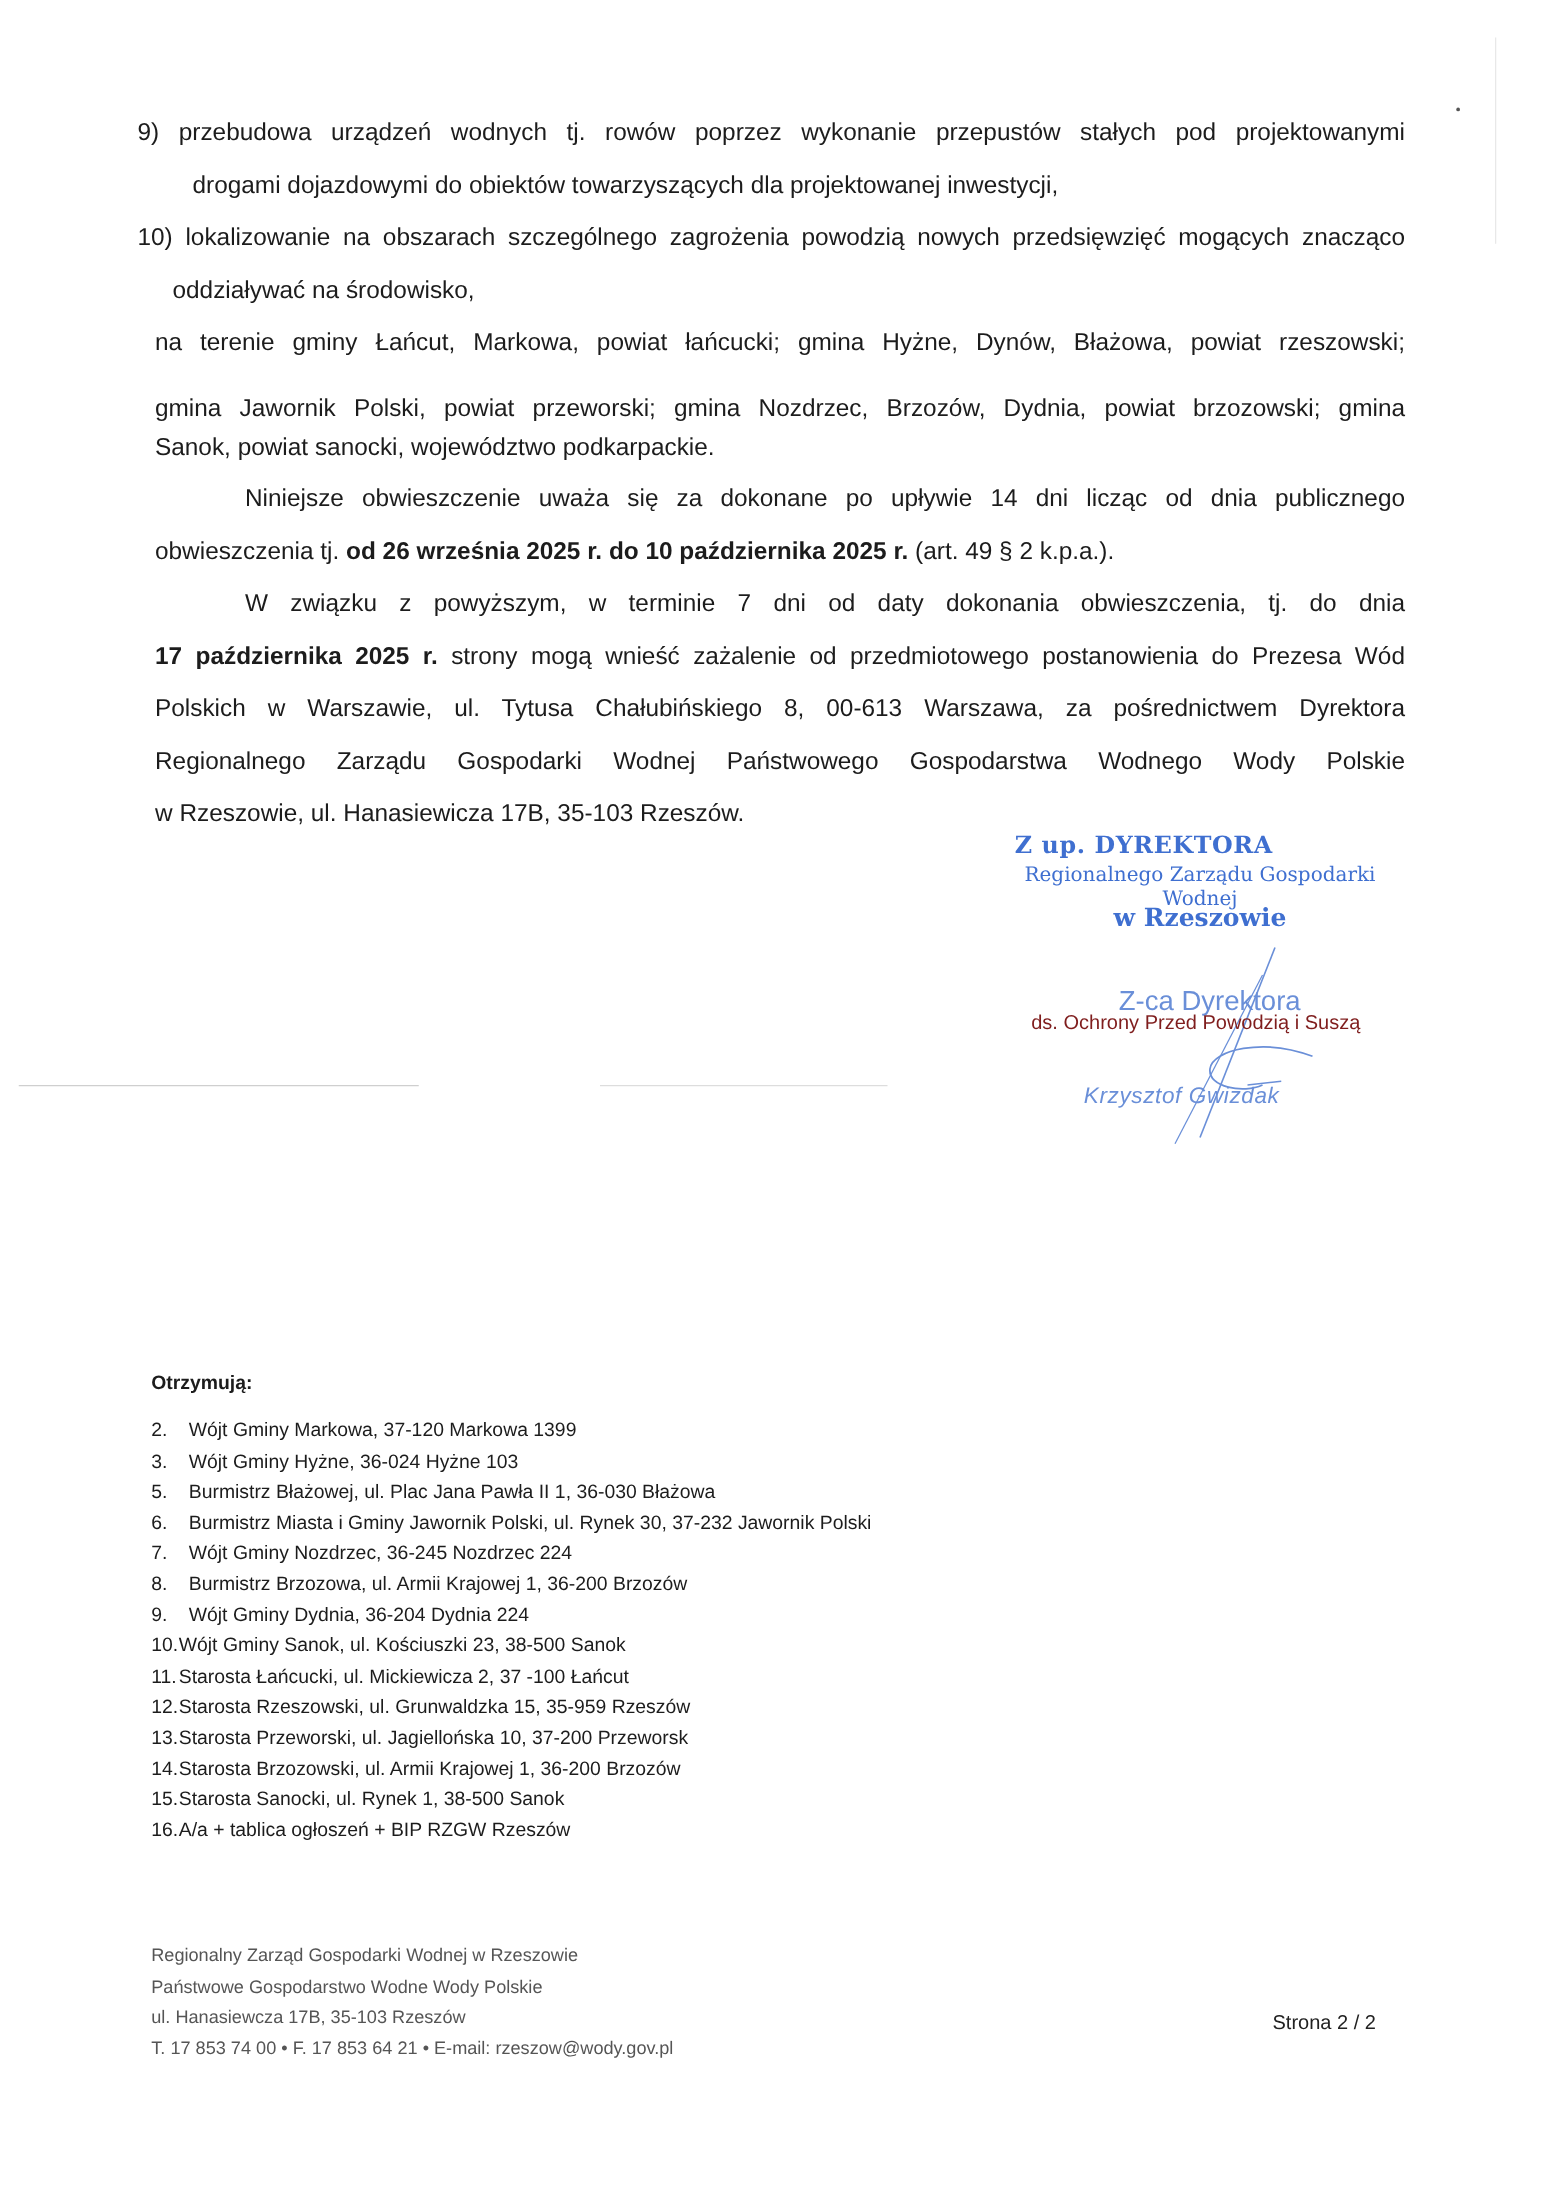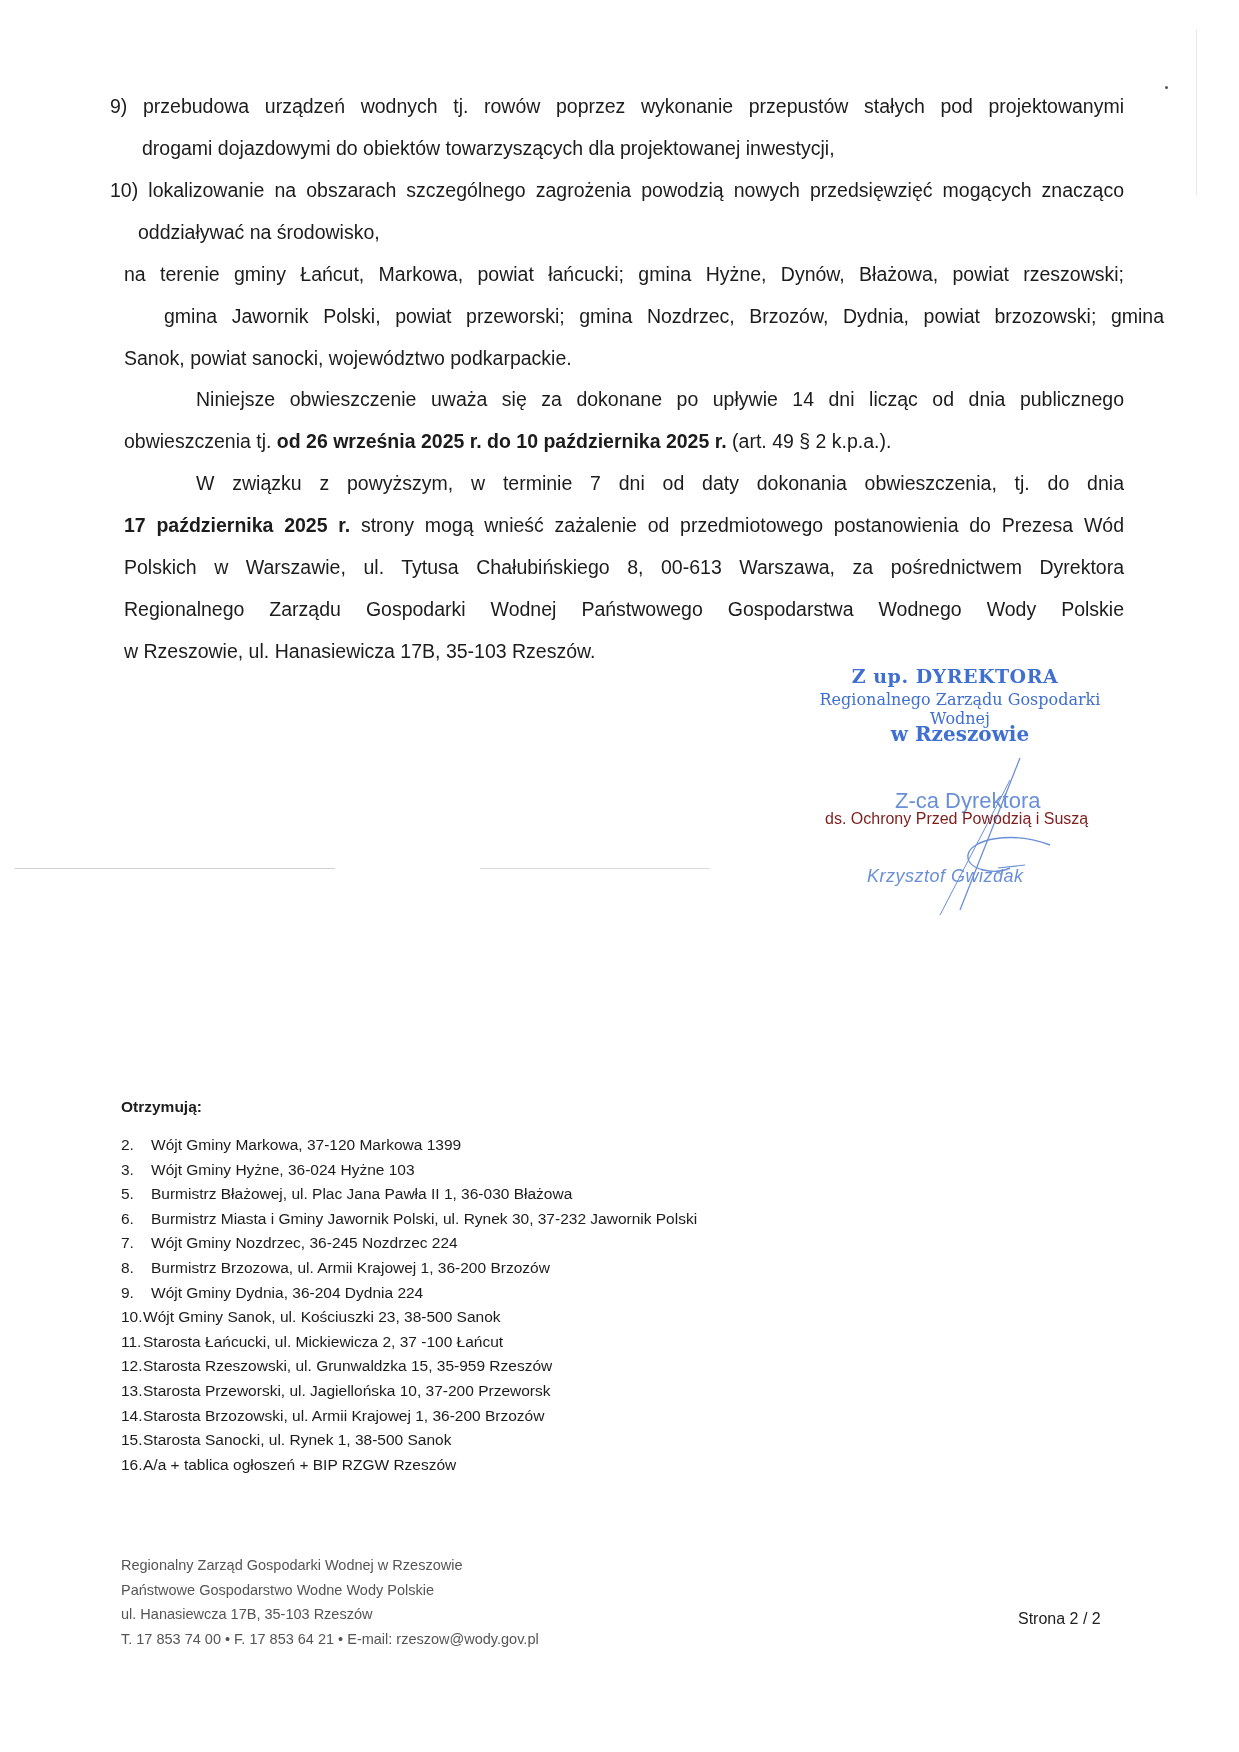--- a/index.html
+++ b/index.html
@@ -4,21 +4,21 @@
 <style>
   html, body { margin: 0; padding: 0; background: #ffffff; }
   body { width: 1239px; height: 1752px; position: relative; overflow: hidden;
          font-family: "Liberation Sans", sans-serif; color: #1a1a1a; }
   .page { position: absolute; left: 0; top: 0; width: 1239px; height: 1752px; padding-left: 47px; }
   .body-text { position: absolute; left: 124px; width: 1000px; font-size: 19.5px; color: #1c1c1c; }
   .line { position: absolute; white-space: nowrap; }
   .justify { text-align: justify; text-align-last: justify; width: 1000px; }
   b { font-weight: bold; }
   .stamp { position: absolute; color: #3f6fd0; font-family: "DejaVu Serif", serif; text-align: center; }
-  .stamp-title { left: 840px; top: 665px; width: 230px; font-size: 19px; font-weight: bold; letter-spacing: 0.5px; }
+  .stamp-title { left: 800px; top: 665px; width: 230px; font-size: 19px; font-weight: bold; letter-spacing: 0.5px; }
   .stamp-sub { left: 790px; top: 690px; width: 340px; font-size: 16px; }
   .stamp-city { left: 860px; top: 712px; width: 200px; font-size: 20px; font-weight: bold; margin-top: 10px; }
   .sig { position: absolute; color: #6a8fd8; font-family: "Liberation Sans", sans-serif; }
   .sig-role { left: 895px; top: 788px; font-size: 22px; }
   .sig-dept { left: 825px; top: 810px; font-size: 16px; color: #7f1d1d; }
   .sig-name { left: 867px; top: 866px; font-size: 18px; font-style: italic; letter-spacing: 0.5px; }
   .recipients { position: absolute; left: 121px; top: 1098px; font-size: 15.5px; color: #1c1c1c; }
   .recipients .hdr { font-weight: bold; margin-bottom: 17px; }
   .recipients .item { height: 24.6px; line-height: 24.6px; white-space: nowrap; }
   .recipients .num { display: inline-block; width: 22px; }
@@ -31,34 +31,34 @@
 </head>
 <body>
 
 <div class="page">
 
   <div class="body-text" style="top:95px;">
     <div class="line justify" style="left:-14px; width:1014px;">
       <span>9)</span>
       <span>przebudowa urządzeń wodnych tj. rowów poprzez wykonanie przepustów stałych pod projektowanymi</span>
     </div>
-    <div class="line" style="top:42px; left:18px;">drogami dojazdowymi do obiektów towarzyszących dla projektowanej inwestycji,</div>
+    <div class="line" style="top:42px; left:30px;">drogami dojazdowymi do obiektów towarzyszących dla projektowanej inwestycji,</div>
   </div>
 
   <div class="body-text" style="top:179px;">
     <div class="line justify" style="left:-14px; width:1014px;">
       <span>10)</span>
       <span>lokalizowanie na obszarach szczególnego zagrożenia powodzią nowych przedsięwzięć mogących znacząco</span>
     </div>
     <div class="line" style="top:42px; left:14px;">oddziaływać na środowisko,</div>
   </div>
 
   <div class="body-text" style="top:263px;">
     <div class="line justify">na terenie gminy Łańcut, Markowa, powiat łańcucki; gmina Hyżne, Dynów, Błażowa, powiat rzeszowski;</div>
-    <div class="line justify" style="top:42px;margin-left:40px;">gmina Jawornik Polski, powiat przeworski; gmina Nozdrzec, Brzozów, Dydnia, powiat brzozowski; gmina</div>
+    <div class="line justify" style="top:53px;">gmina Jawornik Polski, powiat przeworski; gmina Nozdrzec, Brzozów, Dydnia, powiat brzozowski; gmina</div>
     <div class="line" style="top:84px;">Sanok, powiat sanocki, województwo podkarpackie.</div>
   </div>
 
   <div class="body-text" style="top:388px;">
     <div class="line justify" style="left:72px; width:928px;">Niniejsze obwieszczenie uważa się za dokonane po upływie 14 dni licząc od dnia publicznego</div>
     <div class="line" style="top:42px;">
       <span>obwieszczenia tj. </span><b>od 26 września 2025 r. do 10 października 2025 r.</b><span> (art. 49 § 2 k.p.a.).</span>
     </div>
   </div>
 

